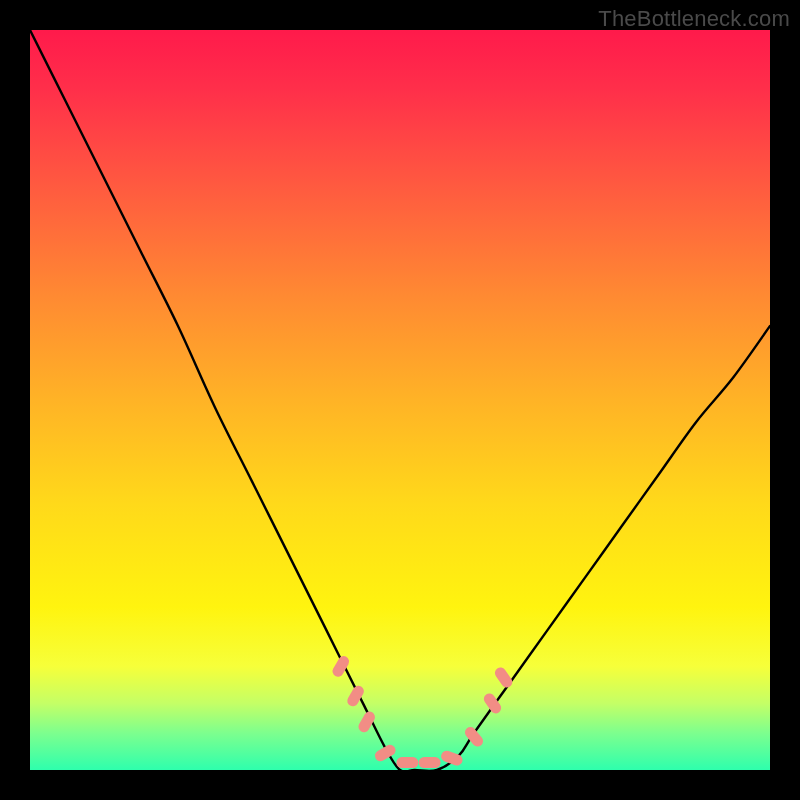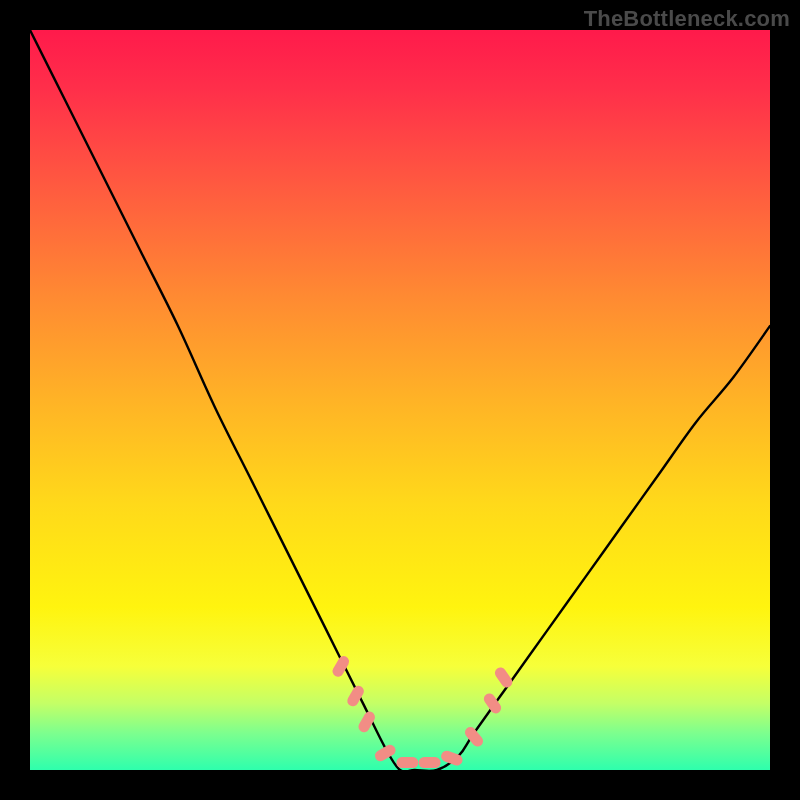--- a/index.html
+++ b/index.html
@@ -50,21 +50,21 @@
     inset: 0;
     width: 740px;
     height: 740px;
   }
   .attribution {
     position: absolute;
     top: 6px;
     right: 10px;
     color: #4a4a4a;
     font-size: 22px;
-    font-weight: 700;
+    font-weight: 400;
     letter-spacing: 0.2px;
     user-select: none;
   }
 </style>
 </head>
 <body>
 
 <div class="frame">
   <div class="plot">
     <div class="gradient-bg"></div>

